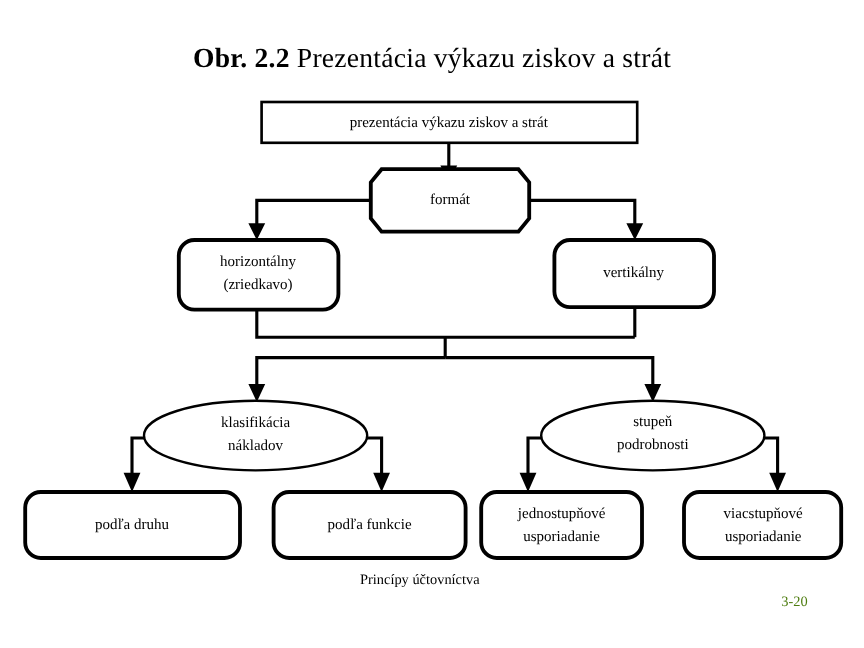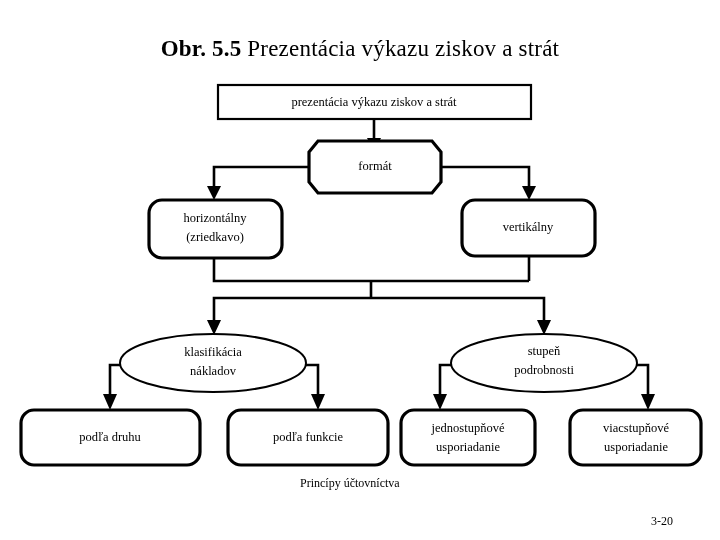--- a/index.html
+++ b/index.html
@@ -65,32 +65,31 @@
     top: 476px;
     font-size: 12px;
     color: #000000;
     white-space: nowrap;
   }
   #footer-page {
     position: absolute;
     left: 651px;
     top: 494px;
     font-size: 12px;
-    color: #000000;
+    color: #4d7c0f;
     white-space: nowrap;
-    margin-top: 20px;
   }
 </style>
 </head>
 <body>
 
 <div id="page">
 
   <div id="title">
-    <span class="strong">Obr. 5.5</span>
+    <span class="strong">Obr. 2.2</span>
     <span>Prezentácia výkazu ziskov a strát</span>
   </div>
 
   <svg id="diagram" viewBox="0 0 720 540">
 
     <g>
       <line class="conn" x1="374" y1="118" x2="374" y2="142"></line>
       <polygon class="arrowhead" points="374,152 367,138 381,138"></polygon>
     </g>
 

